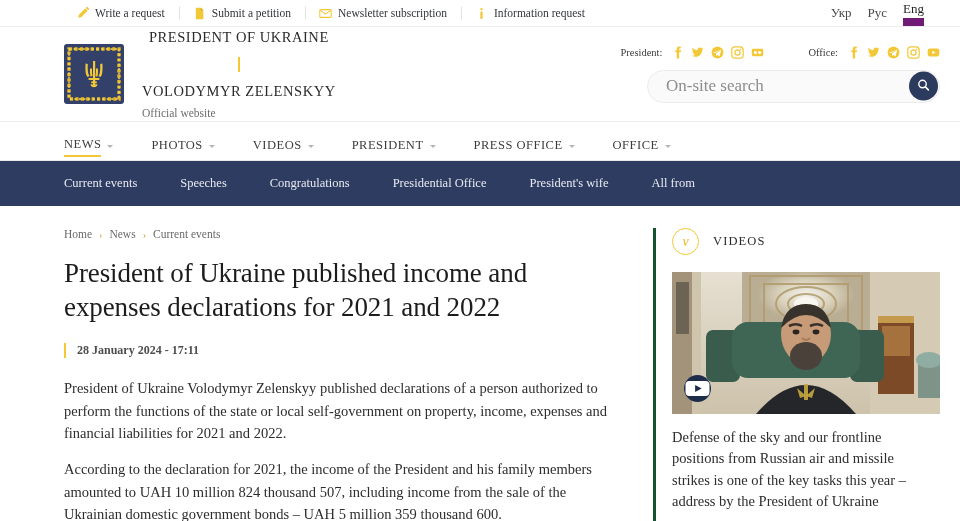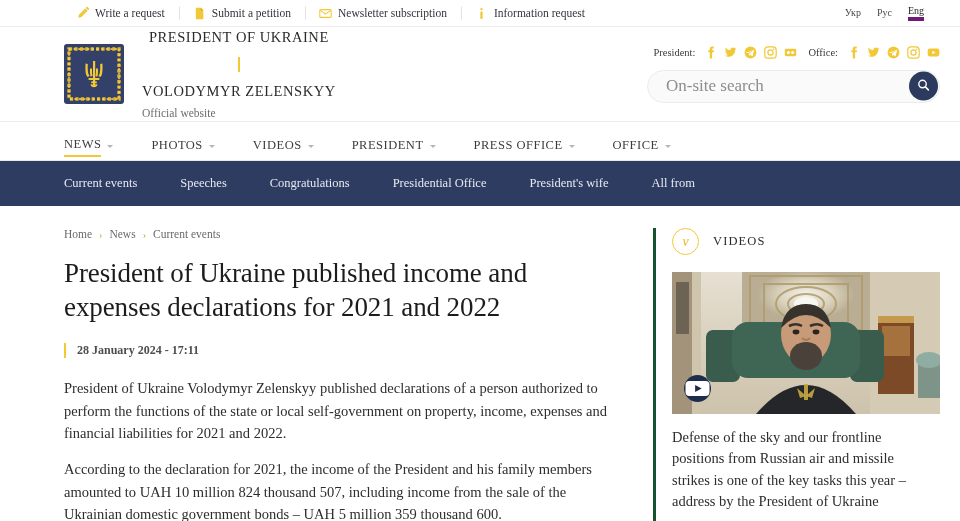--- a/index.html
+++ b/index.html
@@ -50,27 +50,27 @@
   .ti-icon { width: 13px; height: 13px; display: inline-flex; align-items: center; justify-content: center; flex: 0 0 13px; }
 
   .lang-group {
     margin-left: auto;
     display: flex;
     align-items: center;
     gap: 16px;
     padding-right: 16px;
   }
   .lang {
-    font-size: 10px;
+    font-size: 13px;
     color: #4a4a4a;
     cursor: pointer;
     padding-bottom: 1px;
   }
   .lang.active {
-    border-bottom: 4px solid #701a75;
+    border-bottom: 8px solid #701a75;
     color: #1f1f1f;
   }
 
   
   .header {
     height: 95px;
     display: flex;
     align-items: center;
     padding: 0 20px 0 64px;
     border-bottom: 1px solid #ececec;
@@ -83,21 +83,21 @@
     font-size: 14.5px;
     letter-spacing: 0.55px;
     color: #2b2b2b;
     font-family: "Liberation Serif", "DejaVu Serif", serif;
     flex-direction: column;
   }
   .brand-sep { width: 2px; height: 15px; background: #f2c836; display: inline-block; }
   .brand-sub { font-size: 11.5px; color: #6d6d6d; }
 
   .header-right { margin-left: auto; display: flex; flex-direction: column; align-items: flex-end; gap: 11px; }
-  .social-row { display: flex; align-items: center; gap: 11px; }
+  .social-row { display: flex; align-items: center; gap: 44px; }
   .social-group { display: flex; align-items: center; gap: 7px; }
   .social-label { font-size: 10.5px; color: #3a3a3a; margin-right: 2px; }
   .sicon { width: 13px; height: 13px; display: inline-flex; align-items: center; justify-content: center; cursor: pointer; }
 
   .search-wrap { position: relative; width: 293px; height: 33px; }
   .search-input {
     width: 100%; height: 100%;
     border: 1px solid #ebebeb;
     background: #fafafa;
     border-radius: 17px;

